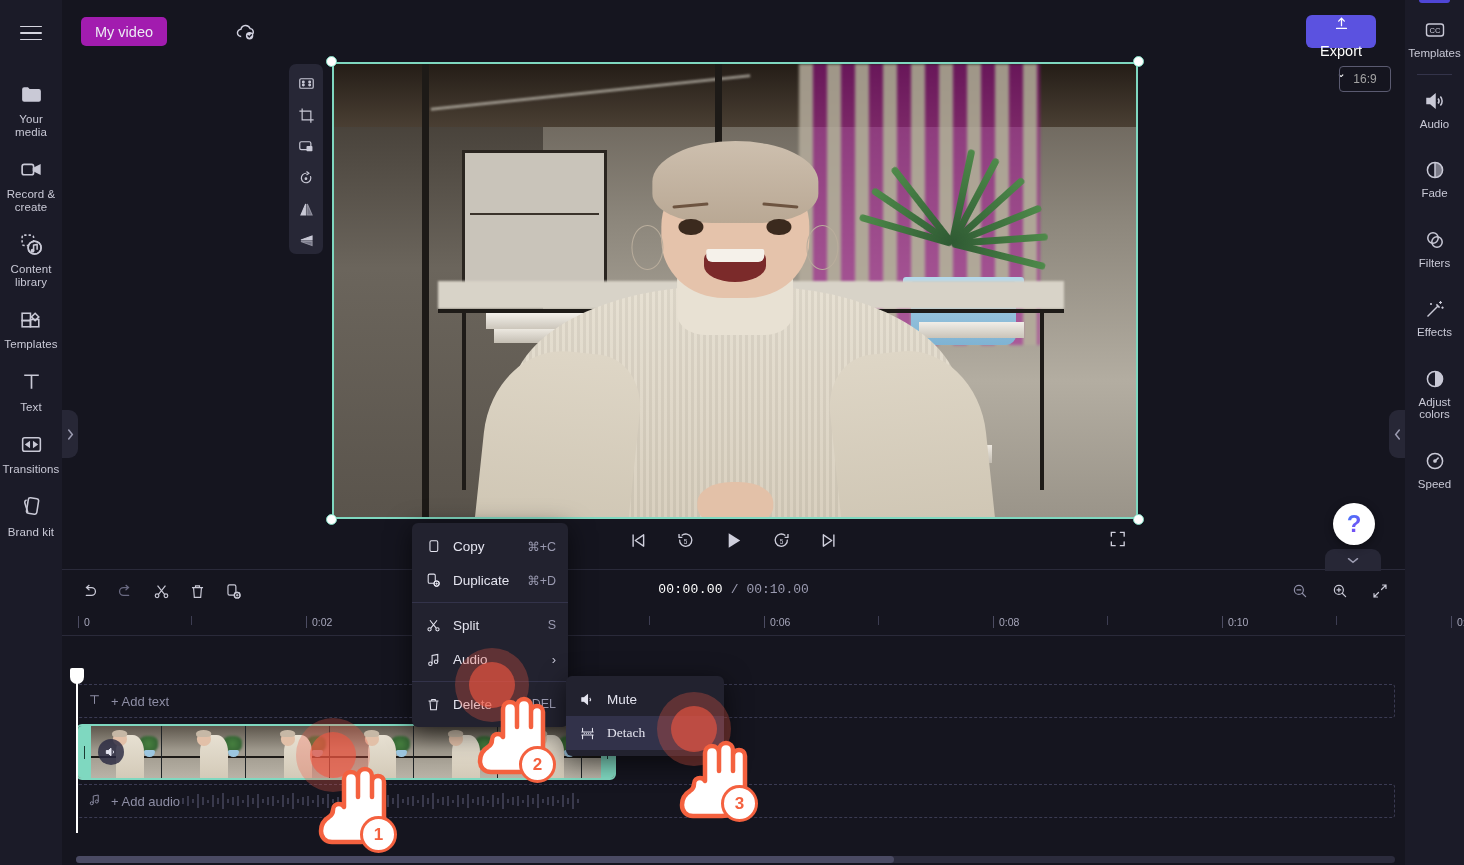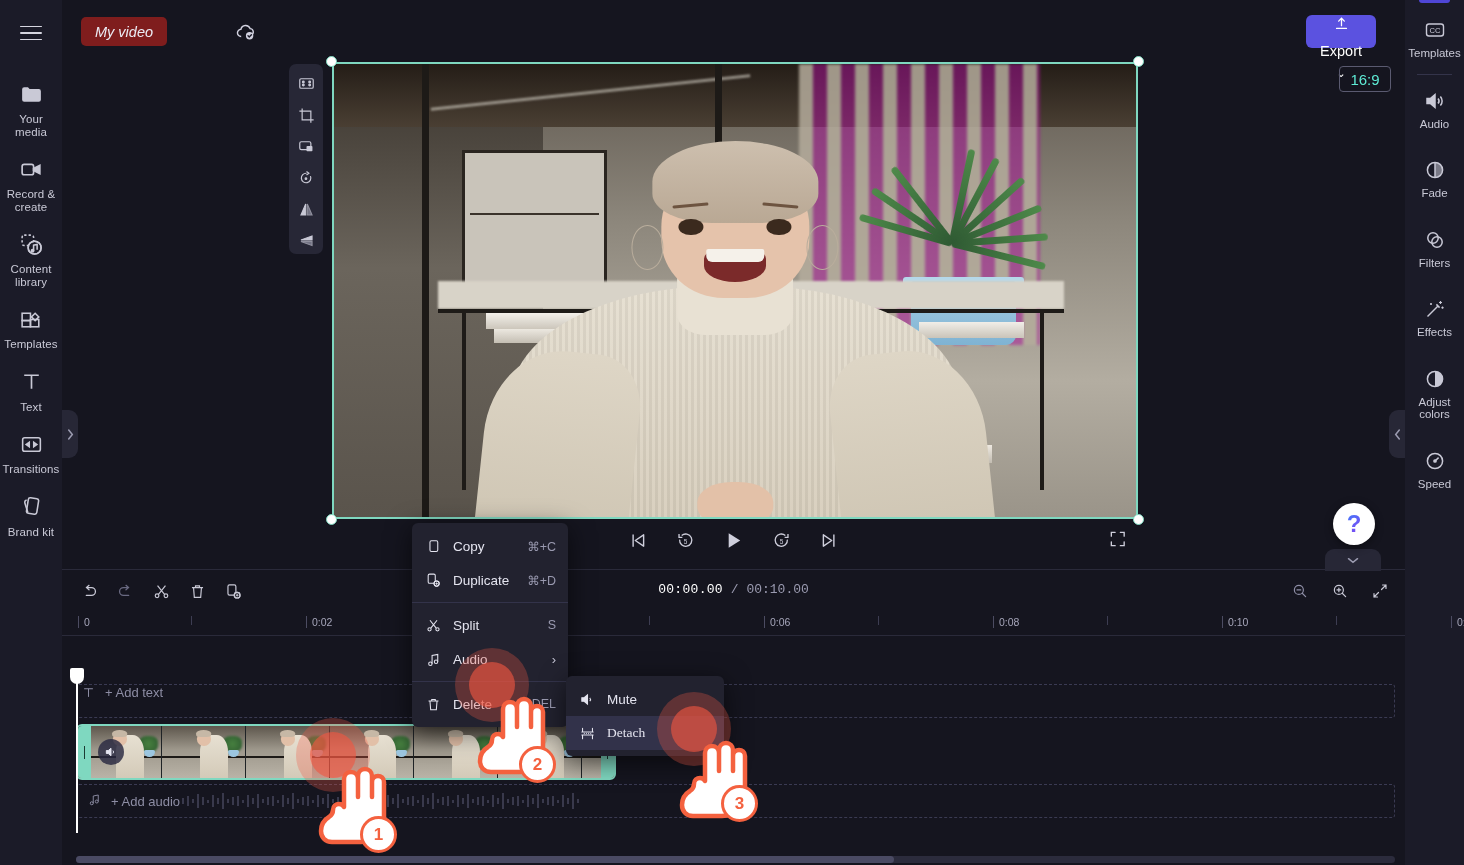--- a/index.html
+++ b/index.html
@@ -38,35 +38,35 @@
   .r-item { width:59px; display:flex; flex-direction:column; align-items:center;
     padding: 8px 2px; cursor:pointer; }
   .r-item .ic { width:24px; height:24px; display:flex; align-items:center; justify-content:center; }
   .r-item .lbl { color:#c9c9d6; font-size:11.5px; line-height:12.5px; text-align:center; margin-top:5px; }
   .r-divider { height:1px; background:#34344a; margin: 6px 12px; }
 
   
   .topbar { position:absolute; left:62px; top:0; right:59px; height:62px; }
   .proj-name {
     position:absolute; left:19px; top:17px; height:29px; padding:0 14px;
-    background:#7f1d1d; border-radius:5px; color:#ececf4; font-size:14.5px;
-    display:flex; align-items:center; cursor:pointer;font-style:italic;
+    background:#a21caf; border-radius:5px; color:#ececf4; font-size:14.5px;
+    display:flex; align-items:center; cursor:pointer;
   }
   .cloud-ok { position:absolute; left:172px; top:20px; width:24px; height:24px; cursor:pointer; }
   .export-btn {
     position:absolute; right:29px; top:15px; height:33px; padding:0 14px;
     background:#5b52e0; border-radius:6px; display:flex; align-items:center;
     gap:8px; color:#fff; font-size:14.5px; cursor:pointer;flex-direction:column;
   }
 
   
   .stage { position:absolute; left:62px; top:62px; right:59px; bottom:296px; }
   .ratio-badge {
     position:absolute; left:1277px; top:4px; width:52px; height:26px;
-    border:1px solid #5a5a70; border-radius:4px; color:#5eead4; font-size:15px;
+    border:1px solid #5a5a70; border-radius:4px; color:#a3a3a3; font-size:12px;
     display:flex; align-items:center; justify-content:center; cursor:pointer;
   }
 
   
   .tool-strip {
     position:absolute; left:227px; top:2px; width:34px; height:190px;
     background:#272736; border-radius:7px; display:flex; flex-direction:column;
     align-items:center; padding-top:7px; gap:6px;
   }
   .tool-strip .tb { width:26px; height:26px; display:flex; align-items:center;
@@ -199,21 +199,21 @@
   .tl-ruler { position:absolute; left:0; right:0; top:40px; height:26px;
     border-bottom:1px solid #2a2a3a; }
   .tick { position:absolute; top:6px; font-size:10.5px; color:#a6a6ba; }
   .tick::before { content:''; position:absolute; left:-6px; top:0px;
     width:1px; height:12px; background:#4c4c62; }
   .tick-minor { position:absolute; top:6px; width:1px; height:9px; background:#3d3d52; }
 
   .tl-tracks { position:absolute; left:0; right:0; top:66px; bottom:18px; }
   .track-row { position:absolute; left:14px; right:10px; border:1.5px dashed #3a3a52;
     border-radius:3px; }
-  .tr-text { top:48px; height:34px; display:flex; align-items:flex-start; padding-left:4px; gap:9px; }
+  .tr-text { top:48px; height:34px; display:flex; align-items:center; padding-left:10px; gap:9px; }
   .tr-audio { top:148px; height:34px; display:flex; align-items:center; padding-left:10px; gap:9px; }
   .add-lbl { color:#8d8da4; font-size:13px; }
 
   .clip {
     position:absolute; left:14px; top:88px; width:540px; height:56px;
     border:2px solid #7fd8c0; border-radius:6px; overflow:hidden;
     background:#2a2f33; cursor:pointer;
   }
   .clip-thumbs { position:absolute; inset:0; display:flex; }
   .thumb { width:84px; height:100%; flex:none; position:relative; overflow:hidden;

